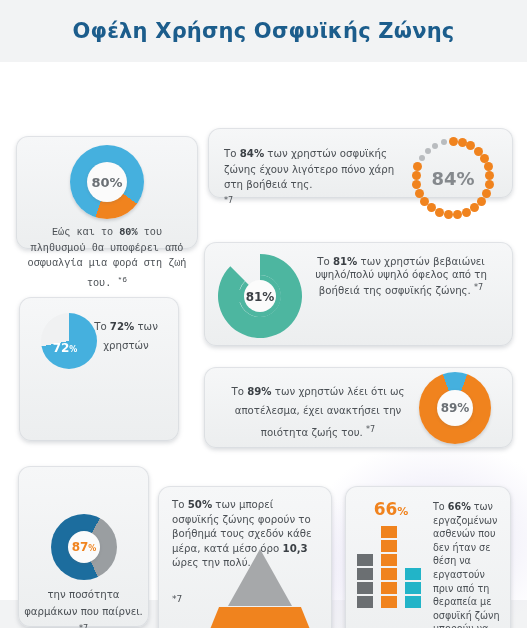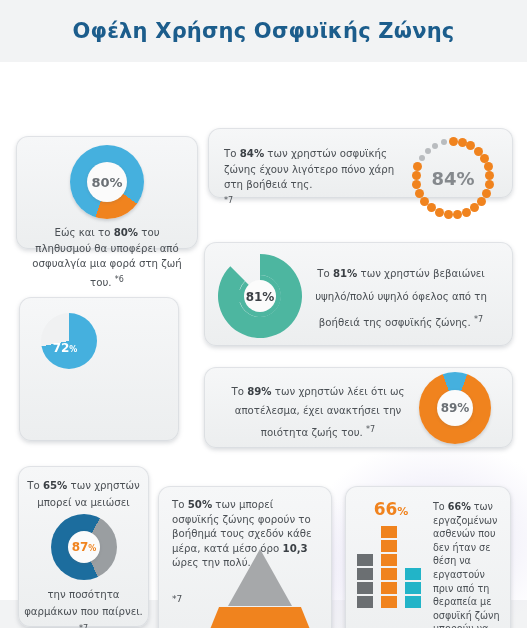--- a/index.html
+++ b/index.html
@@ -72,37 +72,37 @@
   }
   .donut .hole span{font-weight:bold;}
 
   
   #card1{left:16px;top:74px;width:182px;height:113px;}
   #c1-donut{width:74px;height:74px;margin:9px auto 0;
     background:conic-gradient(from 198deg,#45b0de 0deg 288deg,#f0831e 288deg 360deg);
     box-shadow:0 2px 3px rgba(120,125,135,.30);}
   #c1-donut .hole{left:17px;top:17px;width:40px;height:40px;}
   #c1-donut .hole span{color:#6b7075;font-size:13px;}
-  #card1 .cap{padding:6px 11px 0 11px;}
+  #card1 .cap{padding:6px 11px 0 11px;font-family:Liberation Mono, monospace;}
 
   
   #card2{left:208px;top:66px;width:305px;height:70px;}
   #card2 .cap{position:absolute;left:16px;top:18px;width:178px;}
   #c2-ring{position:absolute;right:18px;top:8px;width:84px;height:84px;}
   #c2-ring .dot{position:absolute;width:9px;height:9px;border-radius:50%;}
   #c2-ring .lbl{
     position:absolute;left:0;top:0;width:84px;height:84px;
     display:flex;align-items:center;justify-content:center;
     color:#85898d;font-size:18px;font-weight:bold;
   }
 
   
   #card3{left:204px;top:180px;width:309px;height:104px;}
   #c3-spiral{position:absolute;left:8px;top:4px;width:96px;height:100px;}
-  #card3 .cap{position:absolute;right:14px;top:20px;width:196px;line-height:23px;}
+  #card3 .cap{position:absolute;right:14px;top:13px;width:196px;line-height:13px;}
 
   
   #card4{left:19px;top:235px;width:160px;height:144px;}
   #c4-pie{position:absolute;left:22px;top:16px;width:56px;height:56px;border-radius:50%;
     background:conic-gradient(from 0deg,#45b0de 0deg 259deg,#f0f1f2 259deg 360deg);}
   #c4-pie .v{position:absolute;left:6px;top:28px;width:36px;text-align:center;
     color:#ffffff;font-size:12px;font-weight:bold;}
   #c4-pie .v i{font-style:normal;font-size:8px;}
   #card4 .cap-a{position:absolute;right:12px;top:20px;width:82px;text-align:center;line-height:19px;}
   #card4 .cap-b{position:absolute;left:8px;top:76px;width:144px;text-align:center;line-height:19px;}
@@ -221,38 +221,38 @@
       <div class="cap txt center">
         <span>Το </span><b>81%</b><span> των χρηστών βεβαιώνει υψηλό/πολύ υψηλό όφελος από τη βοήθειά της οσφυϊκής ζώνης.</span>
         <span class="sup">*7</span>
       </div>
     </div>
 
     <div class="card" id="card4">
       <div id="c4-pie">
         <div class="v"><span>72</span><i>%</i></div>
       </div>
+      <div class="cap-a txt">
+        <span>Το </span><b>72%</b><span> των χρηστών</span>
+      </div>
     </div>
 
     <div class="card" id="card5">
       <div class="cap txt center">
         <span>Το </span><b>89%</b><span> των χρηστών λέει ότι ως αποτέλεσμα, έχει ανακτήσει την ποιότητα ζωής του.</span>
         <span class="sup">*7</span>
       </div>
       <div class="donut" id="c5-donut">
         <div class="hole">
           <span>89%</span>
         </div>
       </div>
     </div>
 
     <div class="card" id="card6">
-      <div class="cap-a txt">
-        <span>Το </span><b>65%</b><span> των χρηστών μπορεί να μειώσει</span>
-      </div>
       <div class="donut" id="c6-donut">
         <div class="hole">
           <span><span>87</span><i>%</i></span>
         </div>
       </div>
       <div class="cap-b txt">
         <span>την ποσότητα φαρμάκων που παίρνει.</span>
         <span class="sup">*7</span>
       </div>
     </div>

